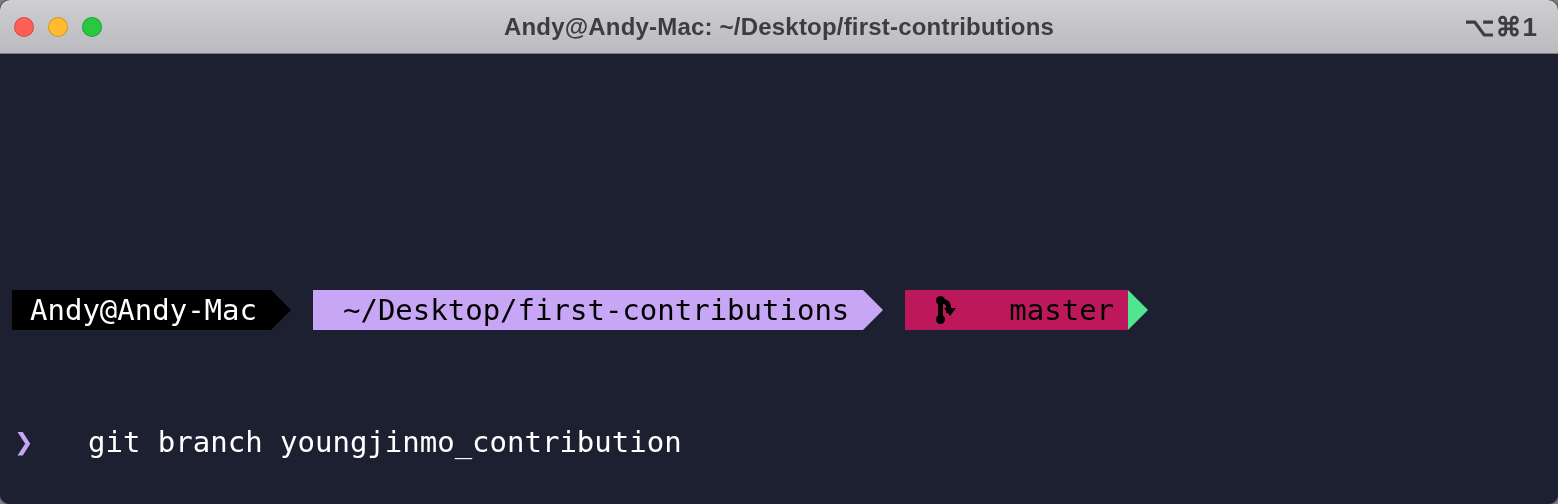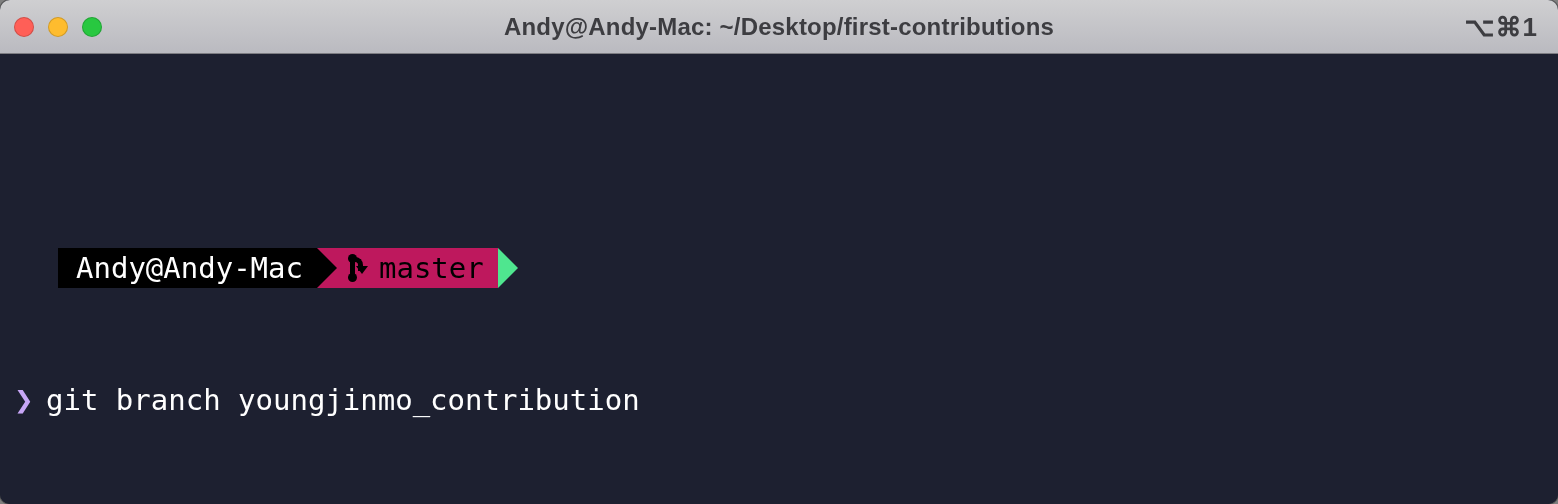--- a/index.html
+++ b/index.html
@@ -1,15 +1,15 @@
 <!DOCTYPE html>
 <html><head>
 <meta charset="utf-8">
 <style>
-  * { margin: 0; padding: 0; box-sizing: border-box; }
+  * { margin: 0; padding: 0; box-sizing: border-box; gap: 42px; }
 
   body {
     width: 1558px;
     height: 504px;
     background: #7f7f7f;
     font-family: "SF Mono", "Menlo", "Consolas", monospace;
     overflow: hidden;
   }
 
   .window {
@@ -86,21 +86,21 @@
 
   
   .seg {
     position: relative;
     padding: 0 14px 0 30px;
     height: 40px;
     line-height: 40px;
     display: inline-flex;
     align-items: center;
   }
-  .seg:first-child { padding-left: 18px; margin-left: 46px; }
+  .seg:first-child { padding-left: 18px; }
 
   .seg .arrow {
     position: absolute;
     right: -20px;
     top: 0;
     width: 0; height: 0;
     border-top: 20px solid transparent;
     border-bottom: 20px solid transparent;
     z-index: 2;
   }
@@ -182,20 +182,24 @@
     <div class="title">Andy@Andy-Mac: ~/Desktop/first-contributions</div>
     <div class="title-right">⌥⌘1</div>
   </div>
 
   <div class="terminal">
 
     
     <div class="row">
       <span class="seg seg-host">
         <span>Andy@Andy-Mac</span>
+        <span class="arrow"></span>
+      </span>
+      <span class="seg seg-path">
+        <span>~/Desktop/first-contributions</span>
         <span class="arrow"></span>
       </span>
       <span class="seg seg-branch">
         <span class="branch-icon">
           <span class="trunk"></span><span class="dot1"></span><span class="dot2"></span><span class="side"></span><span class="arrowhead"></span>
         </span>
         <span>master</span>
         <span class="arrow"></span>
       </span>
     </div>

